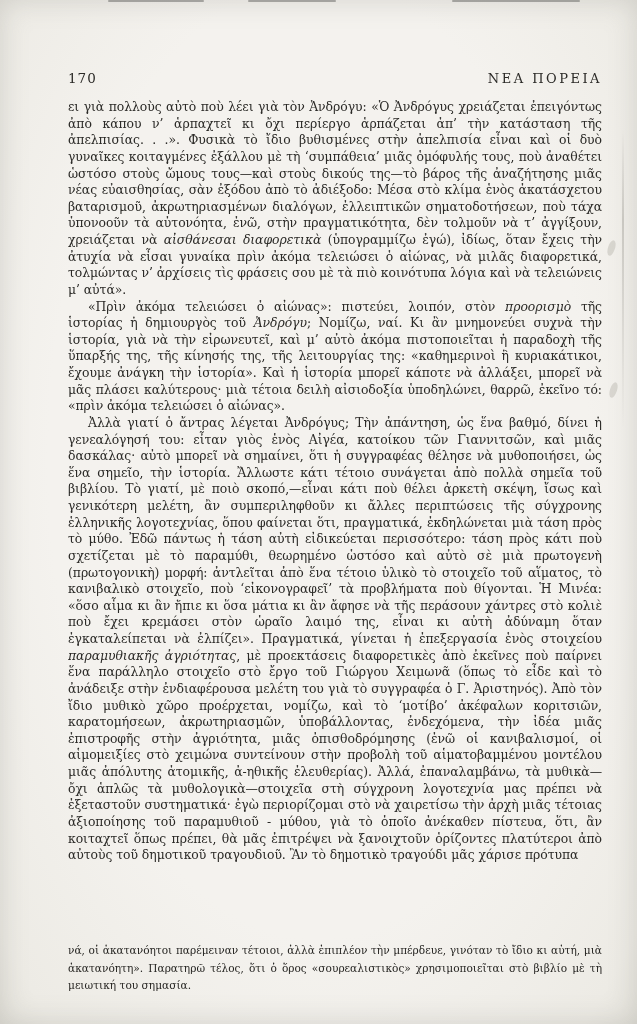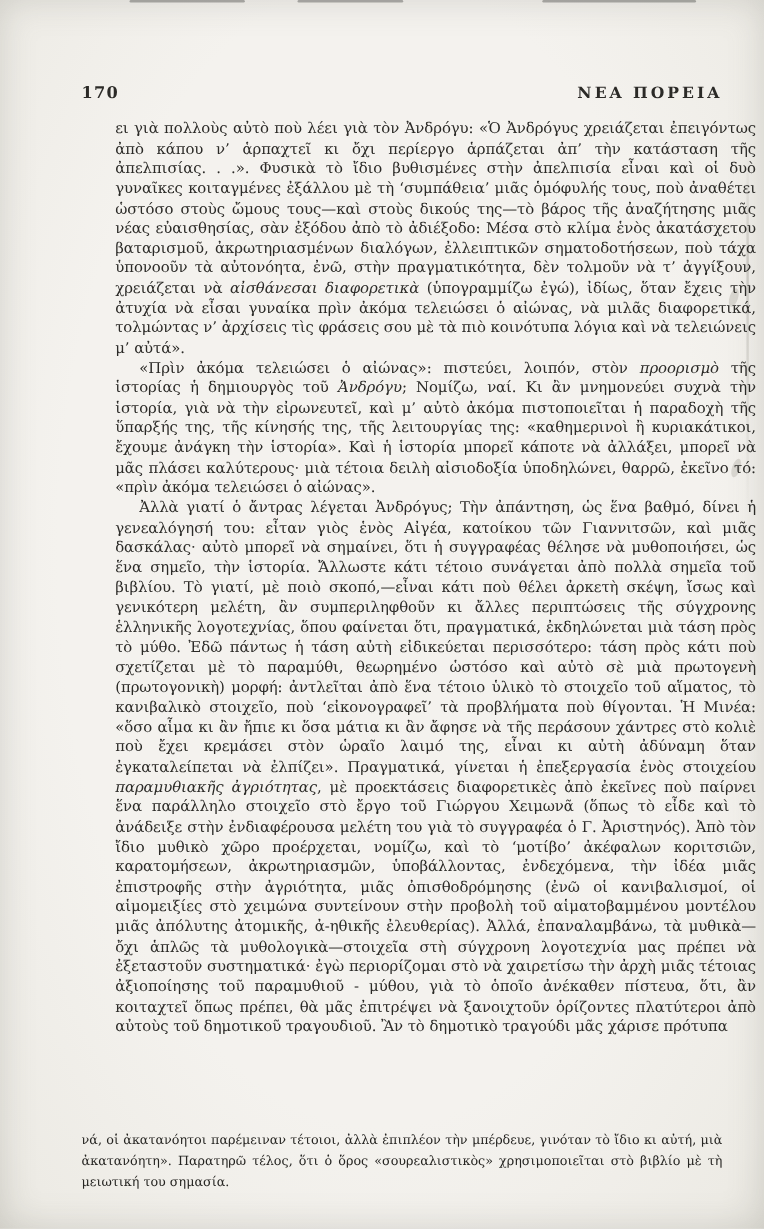--- a/index.html
+++ b/index.html
@@ -27,32 +27,30 @@
     background:linear-gradient(to bottom, rgba(110,108,100,0), rgba(110,108,100,.28) 30%, rgba(110,108,100,.12) 70%, rgba(110,108,100,0));
   }
   .smudge{position:absolute;width:7px;height:16px;background:#9a988f;opacity:.30;border-radius:50%;transform:rotate(18deg);}
   .smudge.s1{left:608px;top:240px;}
   .smudge.s2{left:610px;top:382px;}
   
   .header{
     position:absolute;left:68px;top:70px;width:534px;
     display:flex;justify-content:space-between;align-items:baseline;
     font-size:13.5px;
-    font-weight:bold;
   }
   .page-number{letter-spacing:1px;}
   .journal-title{letter-spacing:2.5px;font-size:13px;}
   
   .text-body{
     position:absolute;left:68px;top:99px;width:534px;height:836px;
     font-size:12.4px;line-height:16.63px;
     text-align:justify;text-justify:inter-word;
     letter-spacing:-0.05px;
     overflow:hidden;
-    margin-left:28px;
   }
   .text-body p{margin:0;}
   .text-body p.indent{text-indent:20px;}
   .ital{font-style:italic;}
   
   .footnote{
     position:absolute;left:68px;top:942px;width:534px;
     font-size:10.6px;line-height:17.6px;font-weight:normal;
     text-align:justify;color:#262522;
   }

